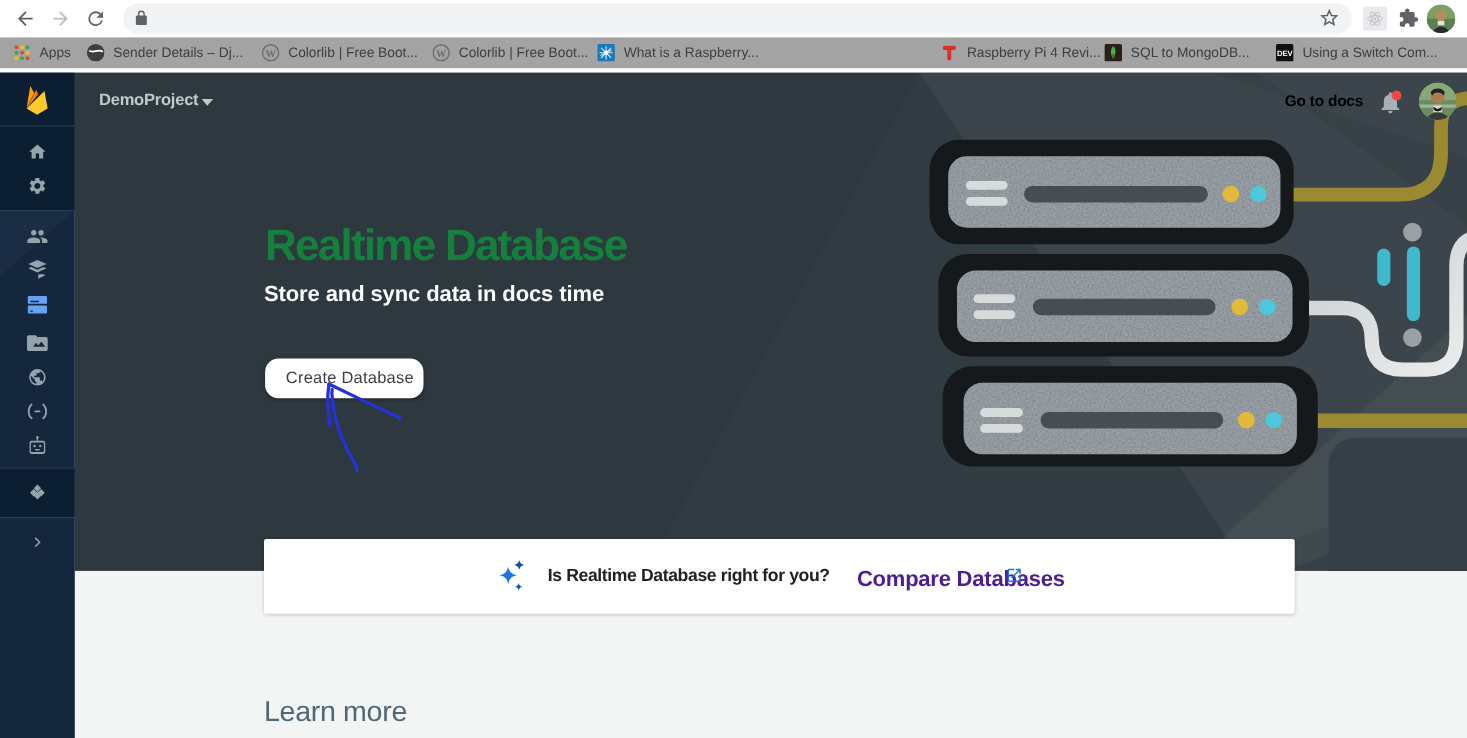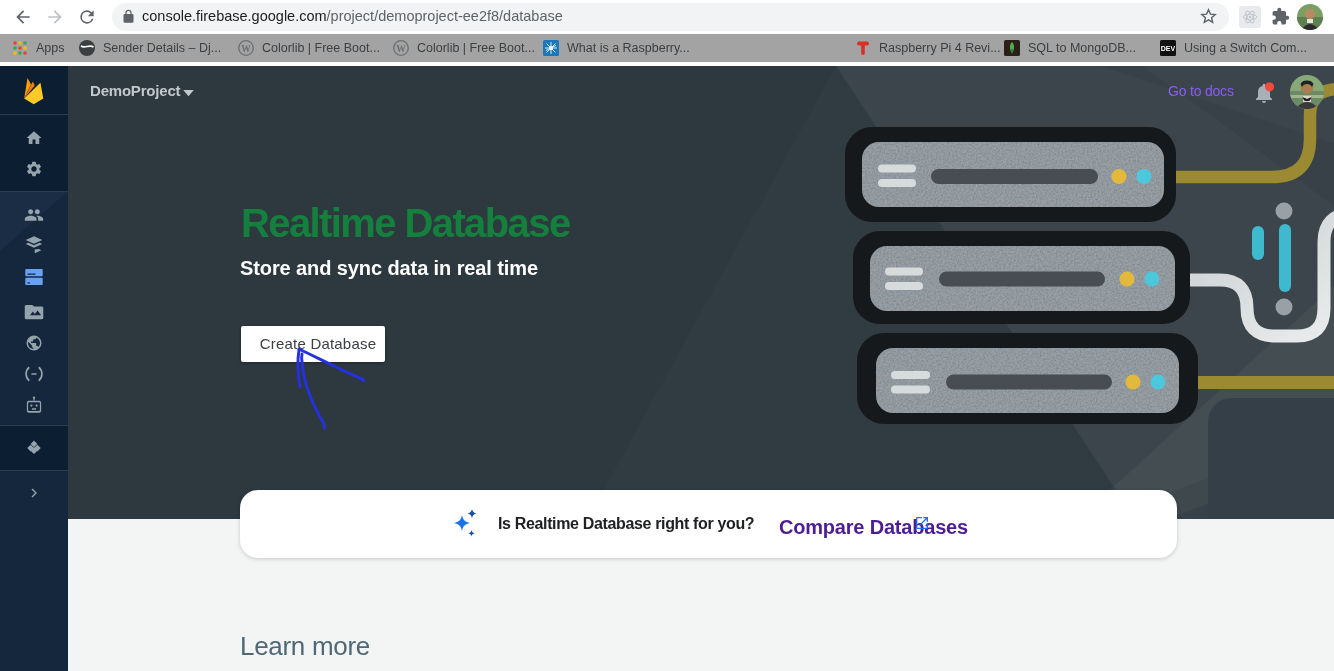--- a/index.html
+++ b/index.html
@@ -21,29 +21,29 @@
   #hero { position:absolute; left:68px; top:0; width:1266px; height:453px; background:#2d383f; overflow:hidden; }
 
   
   #sidebar { position:absolute; left:0; top:0; width:68px; height:605px; background:#15273c; overflow:hidden; }
   .sbdark { position:absolute; left:0; width:68px; background:#0c1e31; }
   .sbdiv { position:absolute; left:0; width:68px; height:1px; background:#2b3d52; }
   .sbic { position:absolute; left:50%; transform:translateX(-50%); }
 
   
   #demoproj { position:absolute; left:90px; top:16px; font-size:15px; font-weight:bold; color:#c3c8cb; letter-spacing:-.2px; }
-  #gotodocs { position:absolute; left:1168px; top:17px; font-size:14px; font-weight:normal; color:#8b5cf6; letter-spacing:-.2px; }
+  #gotodocs { position:absolute; left:1168px; top:17px; font-size:14px; font-weight:bold; color:#000000; letter-spacing:-.2px; }
 
   
   #title { position:absolute; left:241px; top:135px; font-size:40px; font-weight:bold; color:#15803d; letter-spacing:-1.6px; }
   #subtitle { position:absolute; left:240px; top:191px; font-size:20px; font-weight:bold; color:#fff; letter-spacing:-.1px; }
-  #createbtn { position:absolute; left:241px; top:260px; width:144px; height:36px; background:#fff; border-radius:2px; box-shadow:0 1px 3px rgba(0,0,0,.3); text-align:center; line-height:36px; font-size:15px; color:#3c4043; letter-spacing:.2px;padding-left:10px; }
-
-  
-  #card { position:absolute; left:240px; top:424px; width:937px; height:68px; background:#fff; border-radius:18px; box-shadow:0 1px 4px rgba(0,0,0,.18); }
+  #createbtn { position:absolute; left:241px; top:260px; width:144px; height:36px; background:#fff; border-radius:12px; box-shadow:0 1px 3px rgba(0,0,0,.3); text-align:center; line-height:36px; font-size:15px; color:#3c4043; letter-spacing:.2px;padding-left:10px; }
+
+  
+  #card { position:absolute; left:240px; top:424px; width:937px; height:68px; background:#fff; border-radius:2px; box-shadow:0 1px 4px rgba(0,0,0,.18); }
   #cardtxt { position:absolute; left:258px; top:25px; font-size:16px; font-weight:bold; color:#202124; letter-spacing:-.35px; }
   #cardlink { position:absolute; left:539px; top:26px; font-size:20px; font-weight:bold; color:#4c1d95; letter-spacing:-.2px; }
   #learnmore { position:absolute; left:240px; top:564.5px; font-size:26px; color:#4e6877; letter-spacing:-.3px; }
 </style>
 </head>
 <body>
 <div id="stage">
 
   <div id="toolbar">
     <svg class="abs" style="left:13px;top:7px" width="20" height="20" viewBox="0 0 24 24">
@@ -52,21 +52,20 @@
     <svg class="abs" style="left:45px;top:7px" width="20" height="20" viewBox="0 0 24 24">
         <path fill="#bdc1c6" d="M4 13h12.17l-5.59 5.59L12 20l8-8-8-8-1.41 1.41L16.17 11H4v2z"></path>
       </svg>
     <svg class="abs" style="left:77px;top:7px" width="20" height="20" viewBox="0 0 24 24">
         <path fill="#5f6368" d="M17.65 6.35A7.96 7.96 0 0 0 12 4a8 8 0 1 0 7.73 10h-2.08A6 6 0 1 1 12 6c1.66 0 3.14.69 4.22 1.78L13 11h7V4l-2.35 2.35z"></path>
       </svg>
     <div id="omnibox"></div>
     <svg class="abs" style="left:121px;top:9px" width="15" height="15" viewBox="0 0 24 24">
         <path fill="#5f6368" d="M18 8h-1V6a5 5 0 0 0-10 0v2H6a2 2 0 0 0-2 2v10a2 2 0 0 0 2 2h12a2 2 0 0 0 2-2V10a2 2 0 0 0-2-2zM9 6a3 3 0 0 1 6 0v2H9V6z"></path>
       </svg>
-    <div id="urltext">console.firebase.google.com<span class="gray">/project/demoproject-ee2f8/database</span></div>
     <svg class="abs" style="left:1199px;top:7px" width="19" height="19" viewBox="0 0 24 24">
         <path fill="none" stroke="#5f6368" stroke-width="1.8" d="M12 3.5l2.47 5.48 5.98.52-4.53 3.95 1.34 5.87L12 16.25l-5.26 3.07 1.34-5.87-4.53-3.95 5.98-.52z"></path>
       </svg>
 
     <div class="abs" style="left:1239px;top:6px;width:22px;height:22px;background:#e8eaed;border-radius:3px"></div>
     <svg class="abs" style="left:1242px;top:9px" width="16" height="16" viewBox="0 0 24 24">
         <g fill="none" stroke="#bfc3c7" stroke-width="1.3">
           <ellipse cx="12" cy="12" rx="10" ry="4.2"></ellipse>
           <ellipse cx="12" cy="12" rx="10" ry="4.2" transform="rotate(60 12 12)"></ellipse>
           <ellipse cx="12" cy="12" rx="10" ry="4.2" transform="rotate(120 12 12)"></ellipse>
@@ -332,21 +331,21 @@
         <path d="M22 13 C21 17 22 20 22.5 24 C24 44 34 66 44 83 C44.5 84.5 44 86 44.5 87"></path>
       </g>
     </svg>
     <div id="demoproj">DemoProject</div>
     <svg class="abs" style="left:182.5px;top:24px" width="11" height="7" viewBox="0 0 12 8">
         <path fill="#c3c8cb" d="M0 0h12L6 7z"></path>
       </svg>
     <div id="gotodocs">Go to docs</div>
 
     <div id="title">Realtime Database</div>
-    <div id="subtitle">Store and sync data in real time</div>
+    <div id="subtitle">Store and sync data in docs time</div>
     <div id="createbtn">Create Database</div>
 
     <div id="card">
       <svg class="abs" style="left:212px;top:19px" width="28" height="31" viewBox="0 0 28 31">
         <path fill="#1a73e8" d="M10 6 C11 11 13 13 18 14 C13 15 11 17 10 22 C9 17 7 15 2 14 C7 13 9 11 10 6 Z"></path>
         <path fill="#174ea6" d="M20 0 C20.6 2.8 21.8 4 24.6 4.6 C21.8 5.2 20.6 6.4 20 9.2 C19.4 6.4 18.2 5.2 15.4 4.6 C18.2 4 19.4 2.8 20 0 Z"></path>
         <path fill="#174ea6" d="M19.5 21 C19.9 23 20.8 23.9 22.8 24.3 C20.8 24.7 19.9 25.6 19.5 27.6 C19.1 25.6 18.2 24.7 16.2 24.3 C18.2 23.9 19.1 23 19.5 21 Z"></path>
       </svg>
       <div id="cardtxt">Is Realtime Database right for you?</div>
       <div id="cardlink">Compare Databases</div>

